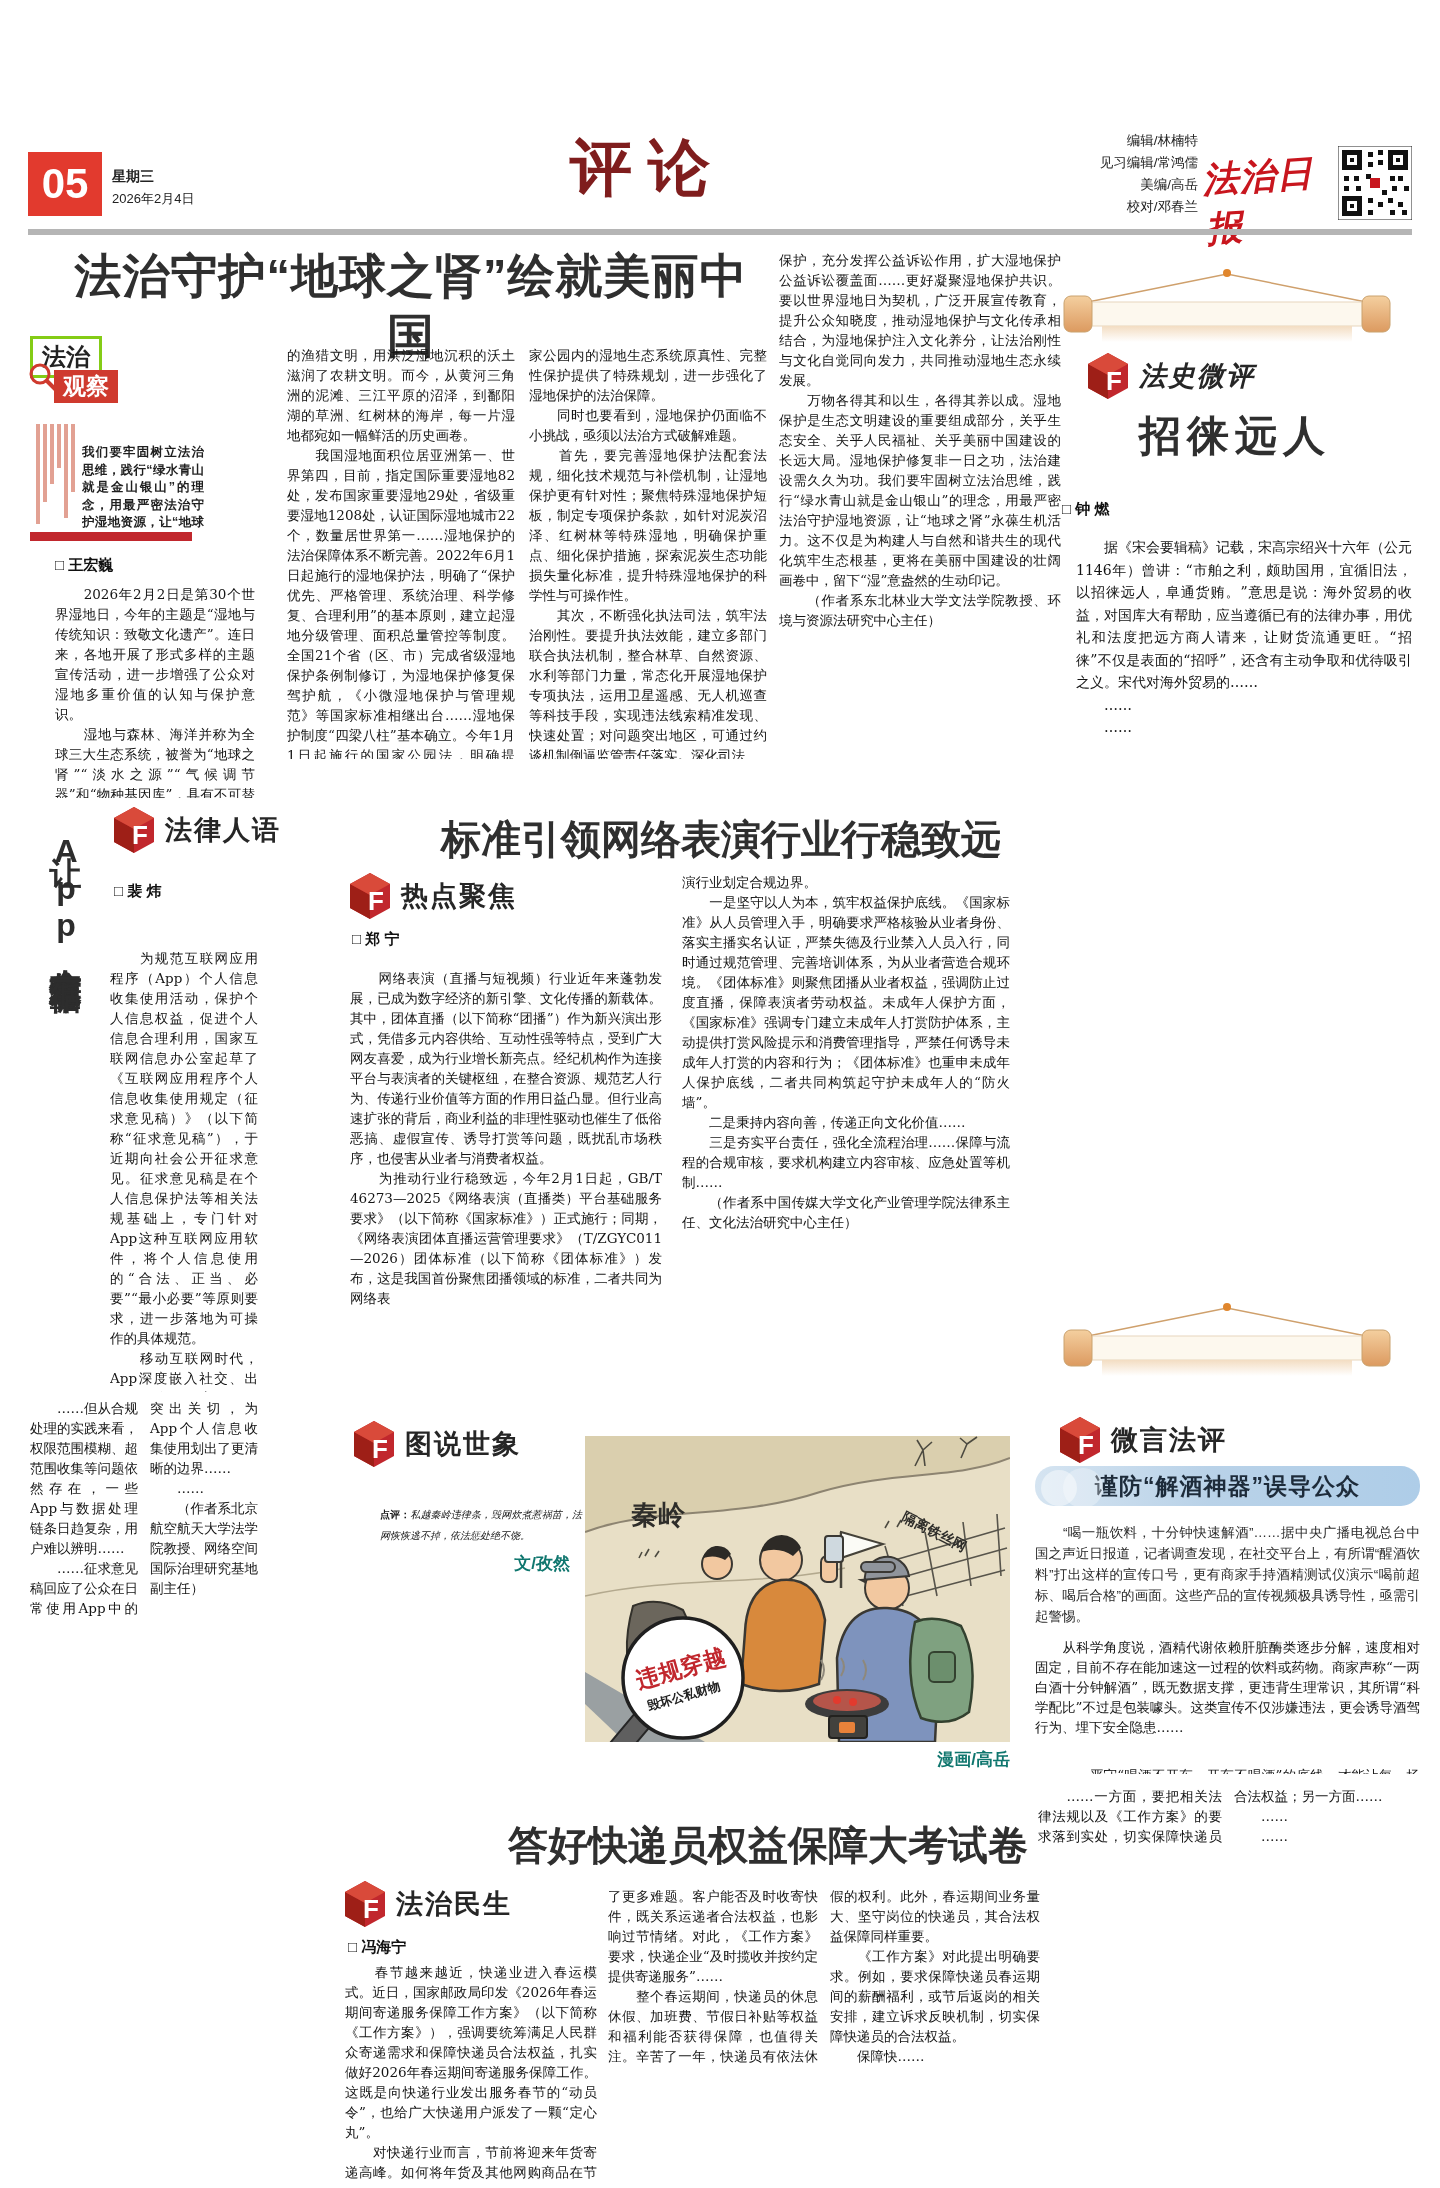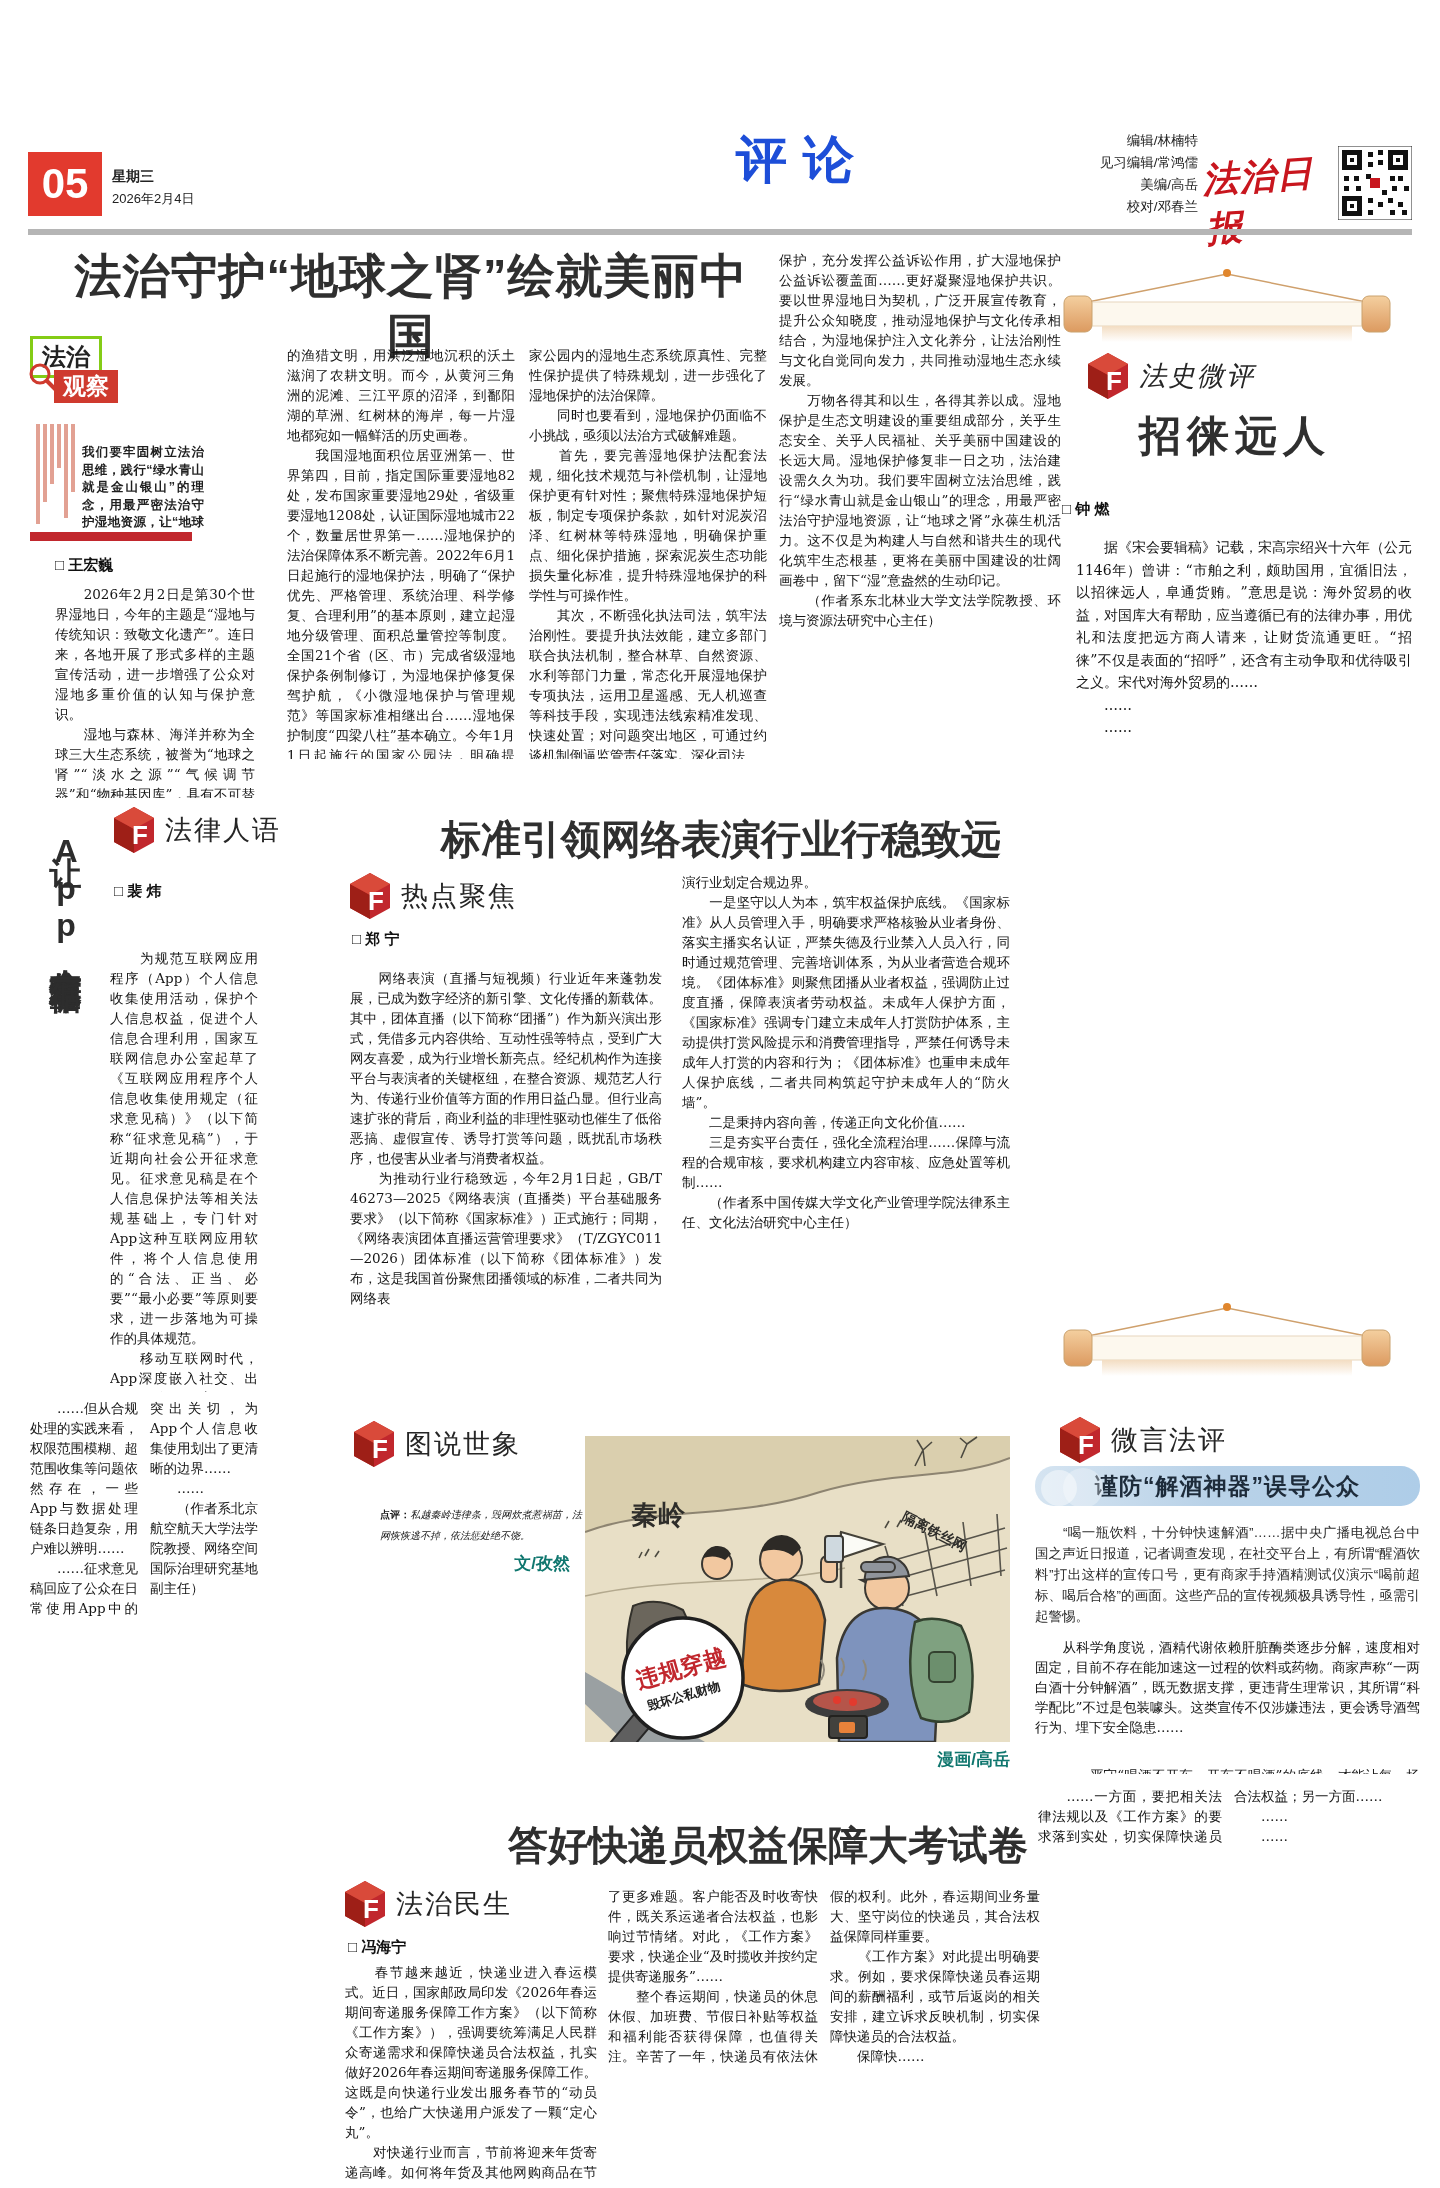--- a/index.html
+++ b/index.html
@@ -5,37 +5,37 @@
   html,body{margin:0;padding:0;background:#e8e8e8;}
   .page{position:relative;width:1440px;height:2188px;background:#ffffff;margin:0 auto;
         font-family:"Liberation Sans",sans-serif;overflow:hidden;color:#1a1a1a;}
   .abs{position:absolute;}
 
   
   .pgnum{background:#e23a2e;color:#fff;font-weight:800;font-size:42px;
          display:flex;align-items:center;justify-content:center;}
   .wkday{font-size:14px;font-weight:700;color:#222;}
   .hdate{font-size:13px;color:#222;}
-  .section-title{color:#1d4ed8;font-weight:900;font-size:51px;letter-spacing:16px;text-align:right;}
+  .section-title{color:#7f1d1d;font-weight:900;font-size:62px;letter-spacing:16px;text-align:left;}
   .credits{font-size:13.5px;line-height:22px;text-align:right;color:#222;}
   .masthead{color:#c8161e;font-family:"DejaVu Serif",serif;font-style:italic;font-weight:900;
             font-size:36px;letter-spacing:1px;transform:rotate(-4deg);}
   .hrule{background:#b5b5b5;}
 
   
   .bt{font-family:"DejaVu Serif",serif;font-size:13.5px;line-height:20px;text-align:justify;
       white-space:pre-line;overflow:hidden;color:#141414;}
   .bt-sans{font-family:"Liberation Sans",sans-serif;}
   .byline{font-weight:700;font-size:15px;color:#111;}
   .headline{font-weight:800;color:#2f2f2f;font-family:"Liberation Sans",sans-serif;}
   .cols2{column-count:2;column-gap:12px;}
 
   
   .seclogo{display:flex;align-items:center;gap:9px;}
-  .seclogo .lbl{font-size:27px;font-weight:400;color:#262626;letter-spacing:2px;}
+  .seclogo .lbl{font-size:27px;font-weight:700;color:#262626;letter-spacing:2px;}
   .lbl-brush{font-family:"DejaVu Serif",serif;font-style:italic;font-weight:900;}
 
   
   .fz-box{width:66px;height:36px;border:3px solid #84cc16;display:flex;align-items:center;
           justify-content:center;font-family:"DejaVu Serif",serif;font-weight:700;font-size:24px;color:#222;}
   .gc-box{background:#cf3a2e;color:#fff;font-family:"DejaVu Serif",serif;font-weight:900;
           font-size:23px;width:64px;height:33px;display:flex;align-items:center;justify-content:center;}
   .bars{display:flex;align-items:flex-start;gap:3px;}
   .bars div{width:4px;background:#e2a193;}
   .quote{font-weight:700;font-size:12.5px;line-height:17.5px;color:#1f1f1f;text-align:justify;}

